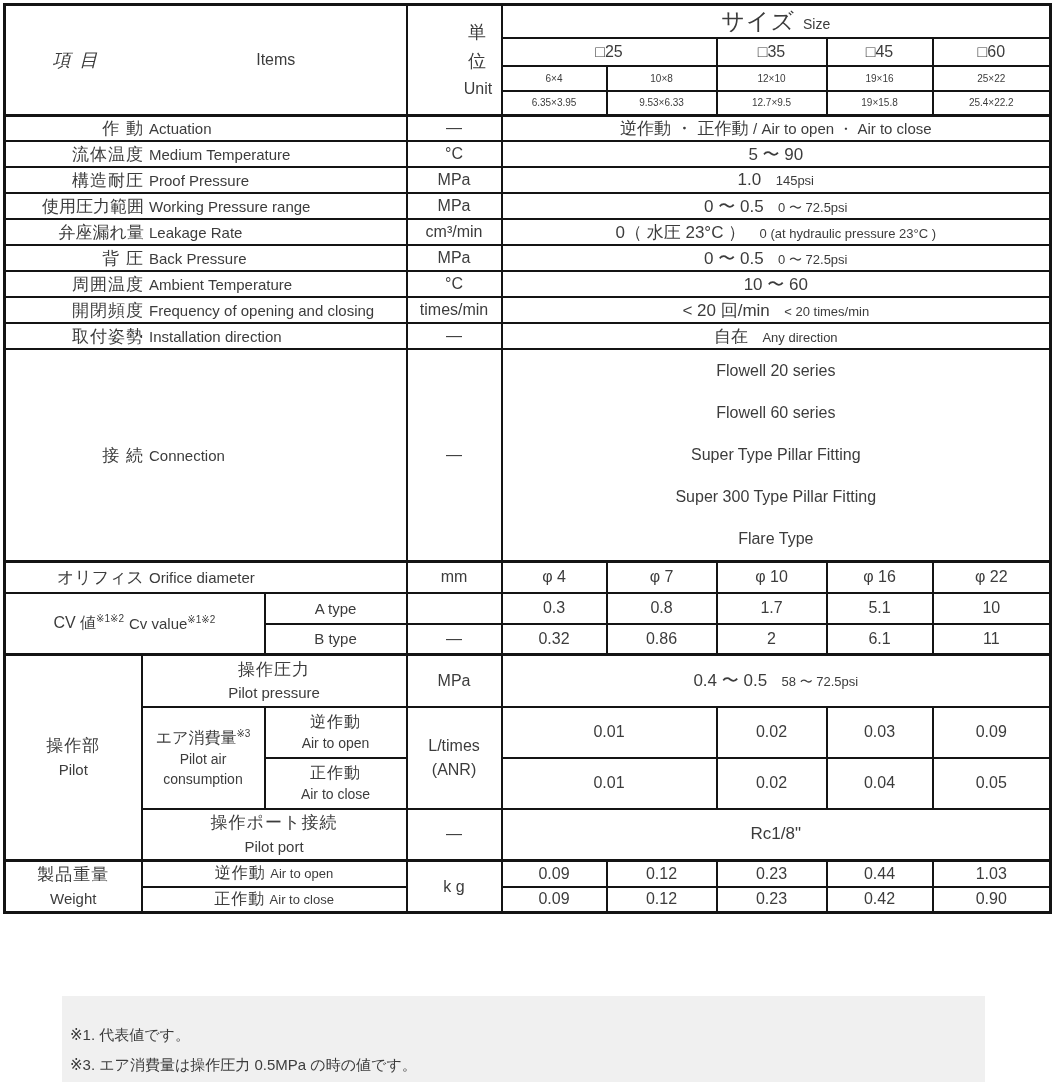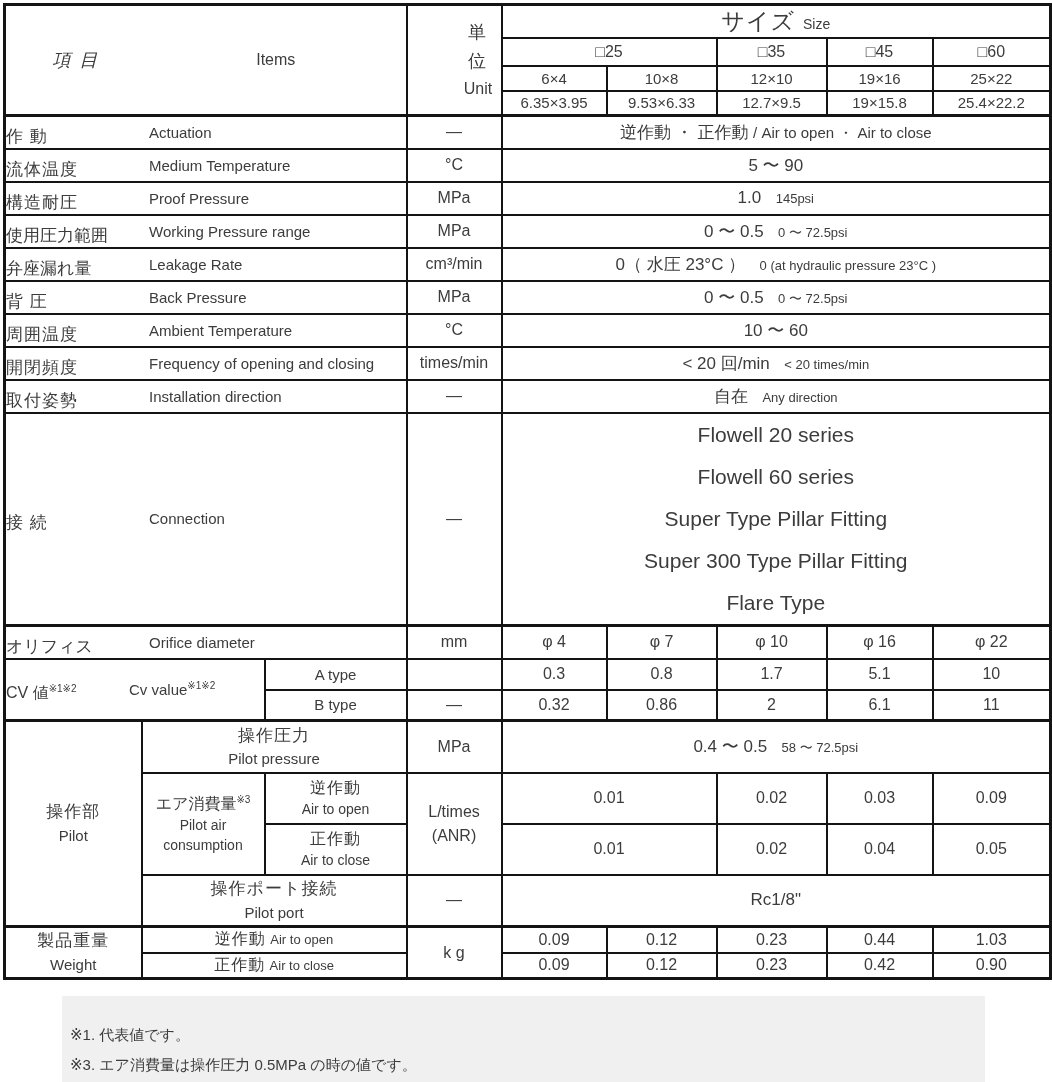--- a/index.html
+++ b/index.html
@@ -26,30 +26,30 @@
     background:#ffffff;
   }
   td.hd{background:#d1d1d1;}
   tr.thick td{border-top-width:3px;}
   .jp{font-size:17px;letter-spacing:1px;}
   .en{font-size:15px;}
   .sm{font-size:13px;}
   sup{font-size:10px;vertical-align:super;}
   
   .item-flex{display:flex;align-items:center;width:100%;}
-  .item-flex .jp-zone{width:138px;flex:0 0 138px;text-align:left;margin-top:8px;}
+  .item-flex .jp-zone{width:138px;flex:0 0 138px;text-align:right;}
   .item-flex .en-zone{flex:1;text-align:left;padding-left:5px;}
   .two-line{line-height:1.45;}
   .val-main{font-size:17px;}
   .val-sub{font-size:13px;margin-left:10px;}
   .unit-txt{font-size:16px;}
   .size-code{font-size:16px;}
-  .size-sub{font-size:15px;}
+  .size-sub{font-size:10px;}
   .vals{font-size:16px;}
-  .conn-lines{line-height:42px;font-size:21px;border-radius:29px;}
+  .conn-lines{line-height:42px;font-size:16px;border-radius:29px;}
   .head-flex{display:flex;align-items:center;width:100%;}
   .head-flex .jp-zone{width:140px;flex:0 0 140px;text-align:center;font-size:18px;letter-spacing:2px;font-style:italic;}
   .head-flex .en-zone{flex:1;text-align:center;font-size:16px;}
   .unit-head{font-size:18px;letter-spacing:2px;line-height:1.6;padding-left:48px;}
   .unit-head .en-small{font-size:16px;letter-spacing:0;}
   .size-head .jp{font-size:23px;}
   .size-head .en{font-size:14px;margin-left:8px;}
   .notes{
     position:absolute;left:62px;top:996px;
     width:923px;height:124px;

